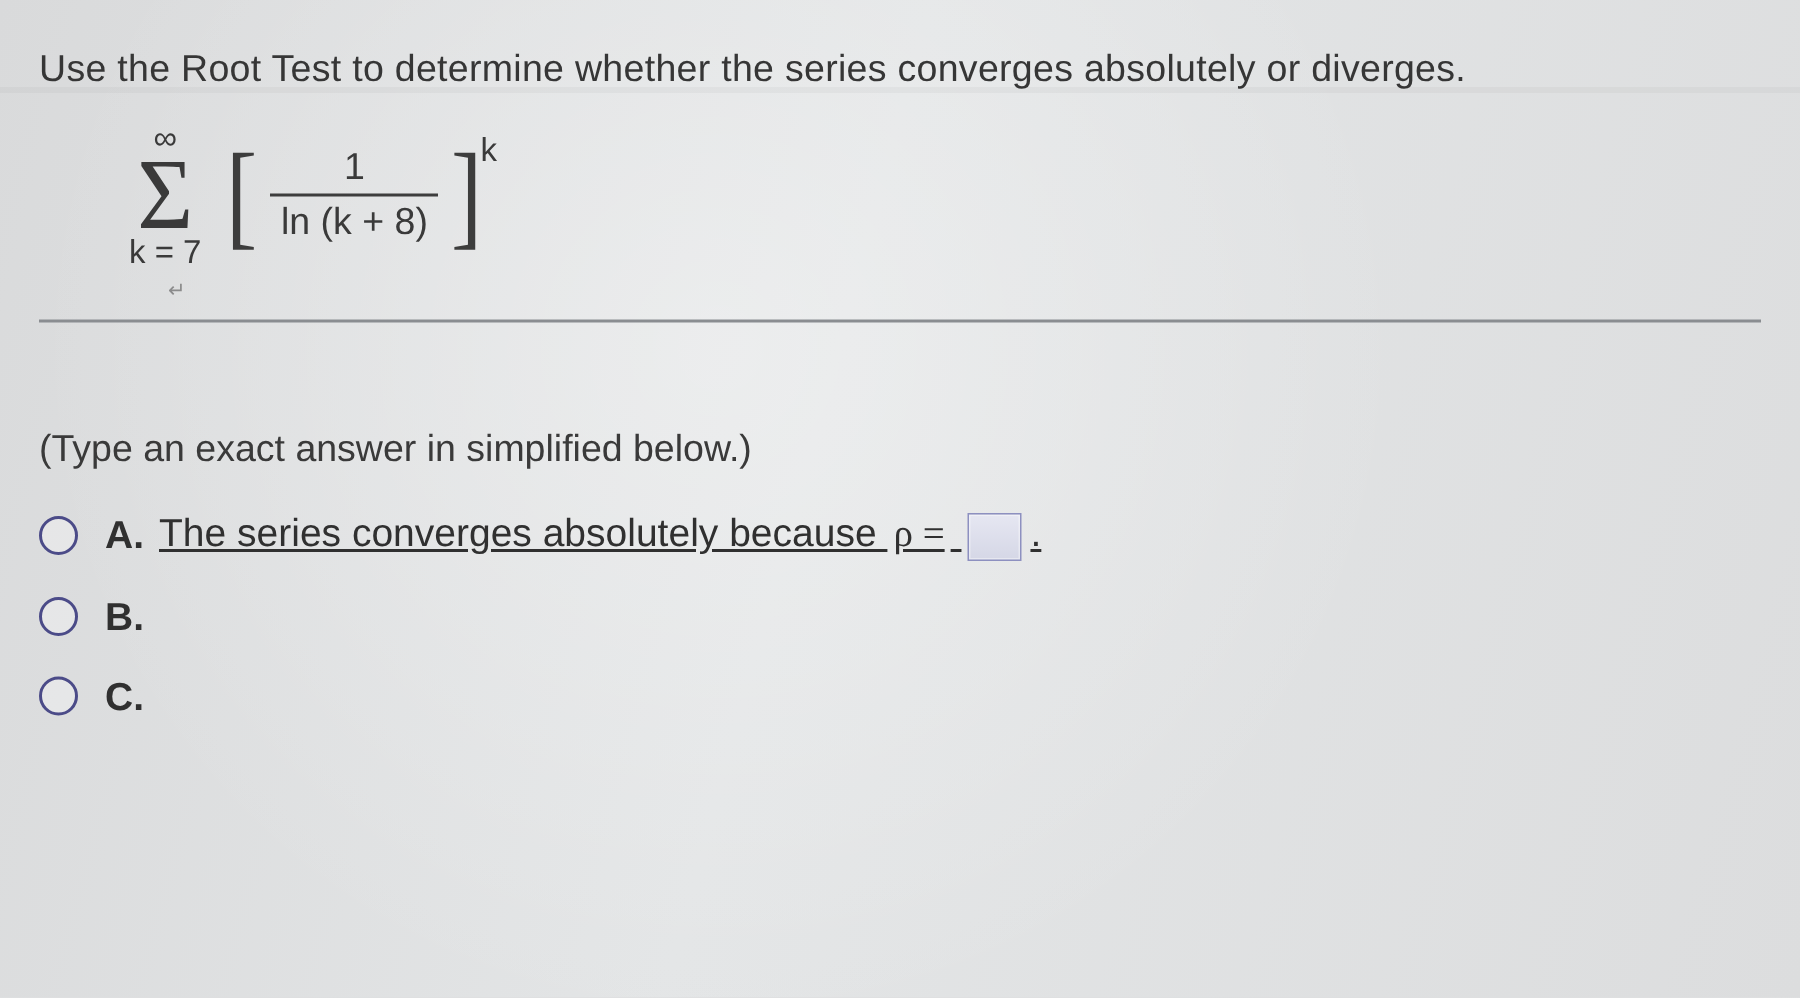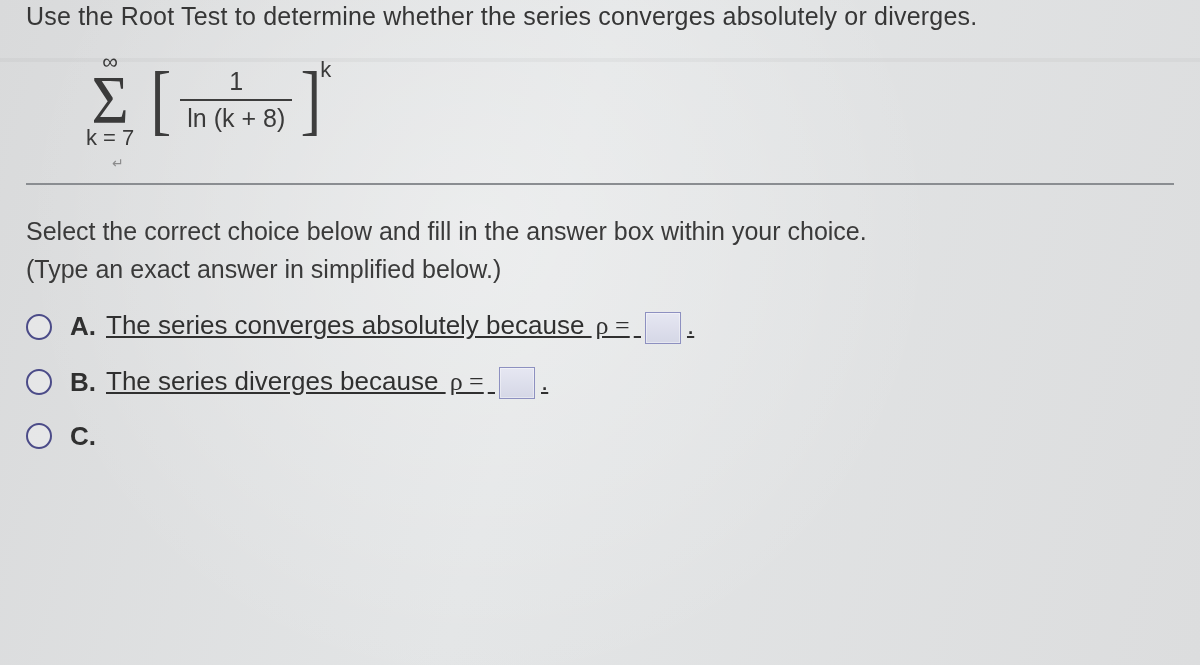--- a/index.html
+++ b/index.html
@@ -9,21 +9,21 @@
     height: 665px;
     font-family: Arial, Helvetica, sans-serif;
     color: #2c2c2c;
     background: #dedfe0;
     overflow: hidden;
   }
   .page {
     box-sizing: border-box;
     width: 1200px;
     height: 665px;
-    padding: 2px 26px 10px 26px;
+    padding: 32px 26px 10px 26px;
     background:
       radial-gradient(circle at 40% 35%, rgba(255,255,255,0.35), rgba(0,0,0,0) 55%),
       linear-gradient(105deg, #d9dadb 0%, #e3e5e6 45%, #dcddde 100%);
     position: relative;
     font-size: 25px;
   }
   
   .shadow-line {
     position: absolute;
     background: rgba(0,0,0,0.03);
@@ -197,40 +197,36 @@
       </div>
       <span class="bracket">]</span>
       <span class="exponent">k</span>
     </div>
   </div>
   <div class="cursor-artifact">↵</div>
 
   <hr class="divider">
 
   <div class="instruction">
-    <span>Select the correct choice below and fill in the answer box within your choice.</span><br>
+    <br>
     <span>(Type an exact answer in simplified below.)</span>
   </div>
 
   <div class="choice">
     <span class="radio"></span>
     <span class="choice-label">A.</span>
     <span class="choice-text">
       <span>The series converges absolutely because </span><span class="rho">ρ =</span>
       <span class="answer-box"></span><span class="period">.</span>
     </span>
   </div>
 
   <div class="choice">
     <span class="radio"></span>
     <span class="choice-label">B.</span>
-    <span class="choice-text">
-      <span>The series diverges because </span><span class="rho">ρ =</span>
-      <span class="answer-box"></span><span class="period">.</span>
-    </span>
   </div>
 
   <div class="choice">
     <span class="radio"></span>
     <span class="choice-label">C.</span>
   </div>
 
 </div>
 
 </body></html>

